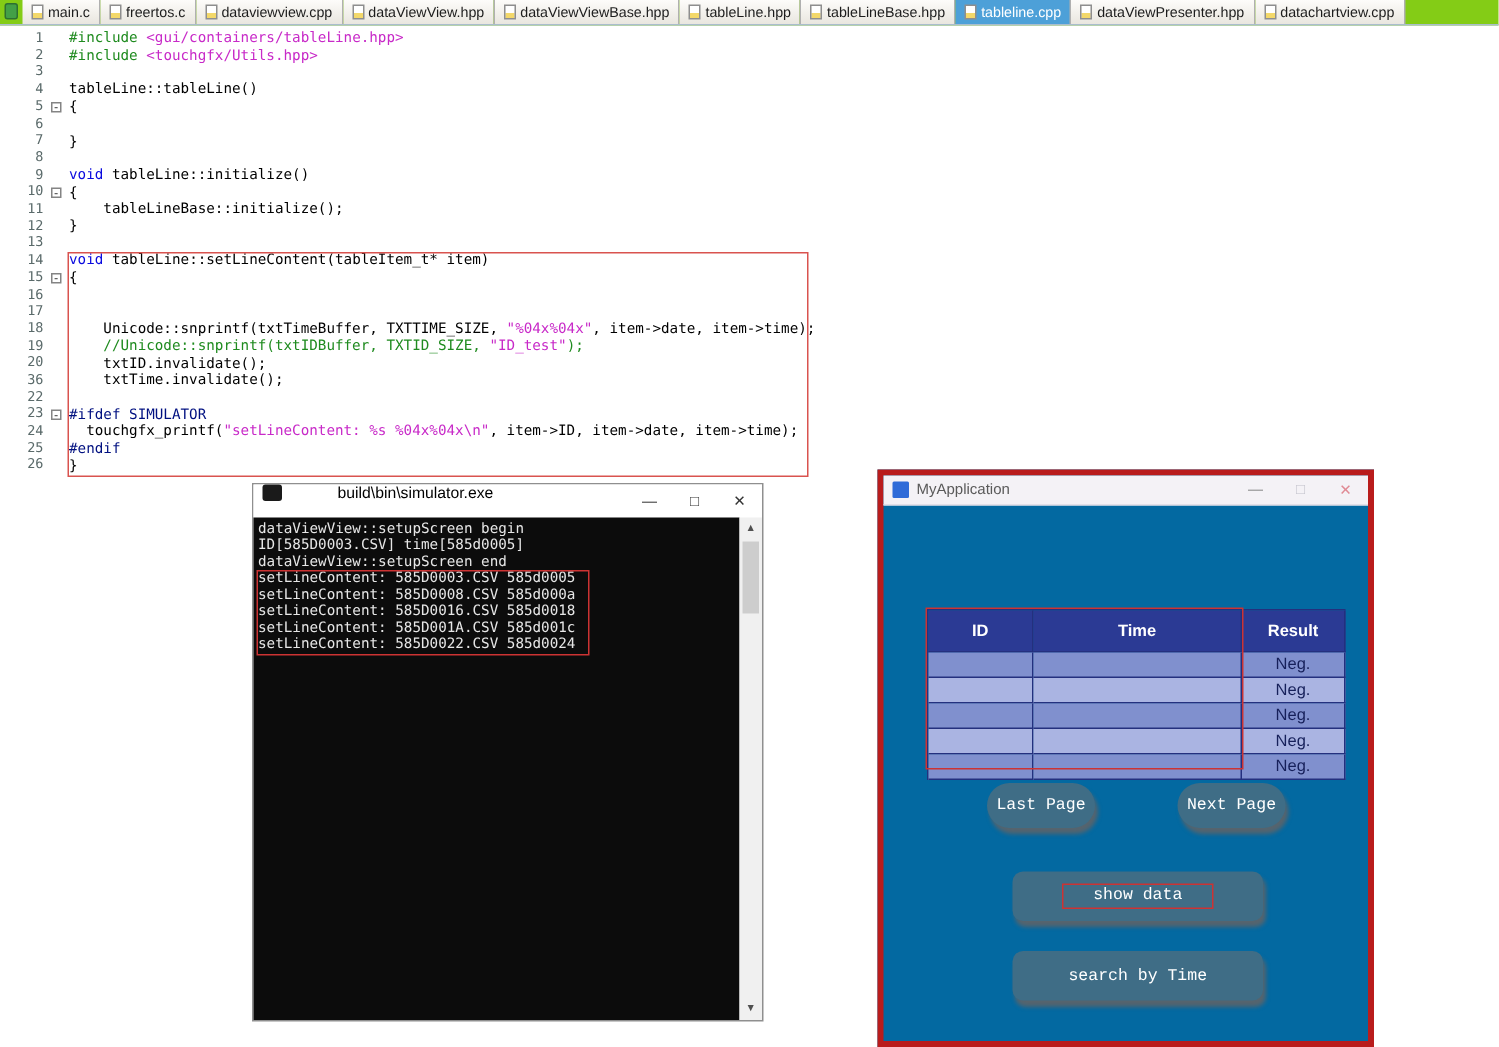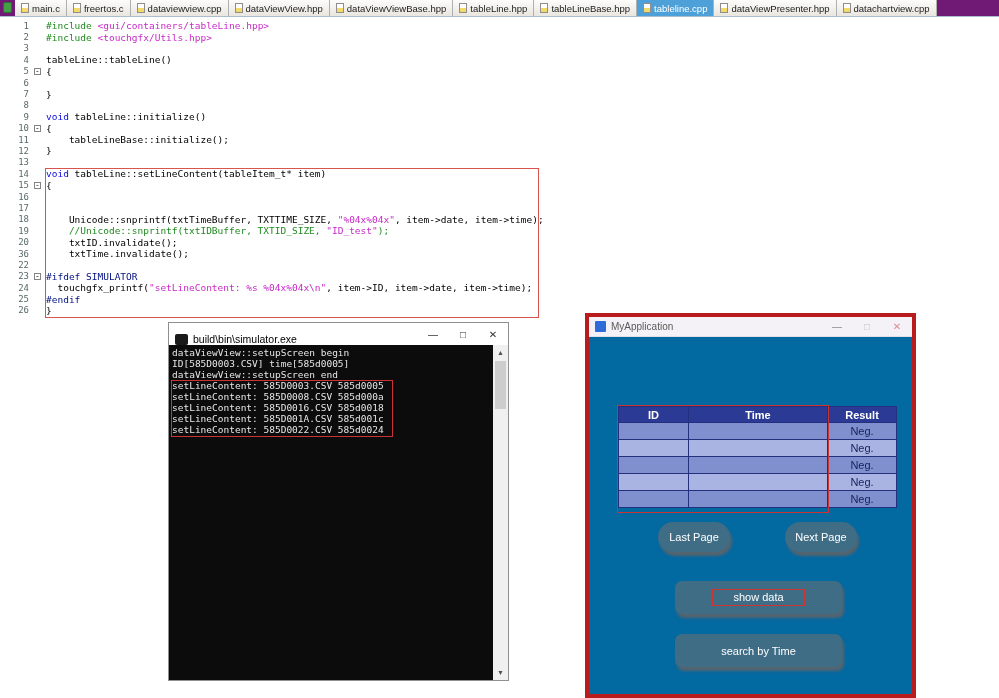--- a/index.html
+++ b/index.html
@@ -1,20 +1,20 @@
 <!DOCTYPE html>
 <html><head>
 <meta charset="utf-8">
 <style>
   *{margin:0;padding:0;box-sizing:border-box;}
   html,body{width:999px;height:698px;}
   body{position:relative;background:#ffffff;font-family:"Liberation Sans",sans-serif;overflow:hidden;}
 
   
-  .tabbar{position:absolute;top:0;left:0;width:999px;height:17px;background:#701a75;display:flex;align-items:stretch;border-bottom:1px solid #aabdcd;z-index:2;}
+  .tabbar{position:absolute;top:0;left:0;width:999px;height:17px;background:#84cc16;display:flex;align-items:stretch;border-bottom:1px solid #aabdcd;z-index:2;}
   .green-icon{width:9px;height:11px;background:#43a047;border:1px solid #2e7031;border-radius:2px;margin:2px 3px 0 3px;flex:none;}
   .tabs{display:flex;align-items:stretch;}
   .tab{display:flex;align-items:center;gap:3px;padding:0 6px;background:linear-gradient(#fdfcfa,#e9e6df);border-right:1px solid #b0b0b0;font-size:9.5px;color:#1c1c1c;white-space:nowrap;cursor:default;}
   .tab.active{background:#4da0d8;color:#ffffff;}
   .tab-icon{width:8px;height:10px;background:linear-gradient(#ffffff 55%,#f3d86a 55%);border:1px solid #8e8e8e;flex:none;}
 
   
   .editor{position:absolute;top:17px;left:0;width:999px;height:681px;background:#ffffff;z-index:1;}
   #codeLines{padding-top:3px;}
   .code-row{display:flex;align-items:center;height:11.4px;white-space:pre;font-family:"DejaVu Sans Mono",monospace;font-size:9.5px;}
@@ -25,21 +25,21 @@
   .c-pl{color:#000000;}
   .c-kw{color:#0a0adf;}
   .c-str{color:#c82ac8;text-align:center;}
   .c-cmt{color:#1f8b1f;}
   .c-inc{color:#1f8b1f;}
   .c-pre{color:#001080;}
   .editor-redrect{position:absolute;left:45px;top:151px;width:494px;height:150px;border:1px solid #d9534f;pointer-events:none;}
 
   
   .console-window{position:absolute;left:168px;top:322px;width:341px;height:359px;background:#ffffff;border:1px solid #8f8f8f;z-index:5;}
-  .console-titlebar{position:absolute;top:0;left:0;right:0;height:22px;background:#ffffff;display:flex;align-items:flex-end;}
+  .console-titlebar{position:absolute;top:0;left:0;right:0;height:22px;background:#ffffff;display:flex;align-items:flex-start;gap:32px;}
   .console-icon{width:13px;height:11px;background:#1a1a1a;border-radius:2px;margin:0 5px 0 6px;flex:none;}
   .console-title{font-size:10.5px;color:#000;}
   .win-controls{margin-left:auto;display:flex;height:100%;}
   .wc{width:30px;height:100%;display:flex;align-items:center;justify-content:center;font-size:10px;color:#333;cursor:default;}
   .console-body{position:absolute;top:22px;left:0;right:15px;bottom:0;background:#0c0c0c;padding:2px 0 0 3px;overflow:hidden;}
   .con-line{font-family:"DejaVu Sans Mono",monospace;font-size:9.5px;line-height:11px;color:#e6e6e6;white-space:pre;}
   .console-redrect{position:absolute;left:2px;top:35px;width:222px;height:57px;border:1px solid #cc3333;pointer-events:none;}
   .console-scrollbar{position:absolute;top:22px;right:0;width:15px;bottom:0;background:#f0f0f0;display:flex;flex-direction:column;align-items:center;}
   .sb-arrow{height:15px;width:15px;display:flex;align-items:center;justify-content:center;font-size:7px;color:#505050;}
   .sb-thumb{width:11px;height:48px;background:#cdcdcd;margin-top:1px;}
@@ -53,25 +53,25 @@
   .wc-min{color:#8a8a8a;}
   .wc-max{color:#c2c2cc;}
   .wc-close{color:#e08a94;}
   .app-body{position:absolute;top:20px;left:0;right:0;bottom:0;}
   .tbl{position:absolute;left:29px;top:69px;border-left:1px solid #24307e;border-top:1px solid #24307e;}
   .tr{display:flex;}
   .tc{border-right:1px solid #24307e;border-bottom:1px solid #24307e;height:17px;display:flex;align-items:center;justify-content:center;font-size:11px;}
   .tc.id{width:70px;}
   .tc.time{width:139px;}
   .tc.result{width:69px;}
-  .tr.head .tc{background:#2b3a94;color:#ffffff;font-weight:bold;height:16px;}
+  .tr.head .tc{background:#2b3a94;color:#ffffff;font-weight:bold;height:28px;}
   .tr.dark .tc{background:#8090ce;color:#16205a;}
   .tr.light .tc{background:#aab4e2;color:#16205a;}
   .table-redrect{position:absolute;left:28px;top:68px;width:212px;height:108px;border:1px solid #cc3333;pointer-events:none;}
-  .btn{position:absolute;background:#3f6d86;color:#ffffff;display:flex;align-items:center;justify-content:center;font-size:11px;box-shadow:2px 4px 3px #55646e;border:none;cursor:pointer;font-family:Liberation Sans, sans-serif;}
+  .btn{position:absolute;background:#3f6d86;color:#ffffff;display:flex;align-items:center;justify-content:center;font-size:11px;box-shadow:2px 4px 3px #55646e;border:none;cursor:pointer;font-family:Liberation Mono, monospace;}
   .btn-pill{width:72px;height:30px;border-radius:15px;}
   #btnLast{left:69px;top:185px;}
   #btnNext{left:196px;top:185px;}
   .btn-rect{width:167px;height:33px;border-radius:7px;}
   #btnShow{left:86px;top:244px;}
   #btnSearch{left:86px;top:297px;}
   .show-redrect{border:1px solid #cc3333;padding:1px 20px 2px 20px;}
 </style>
 </head>
 <body>

